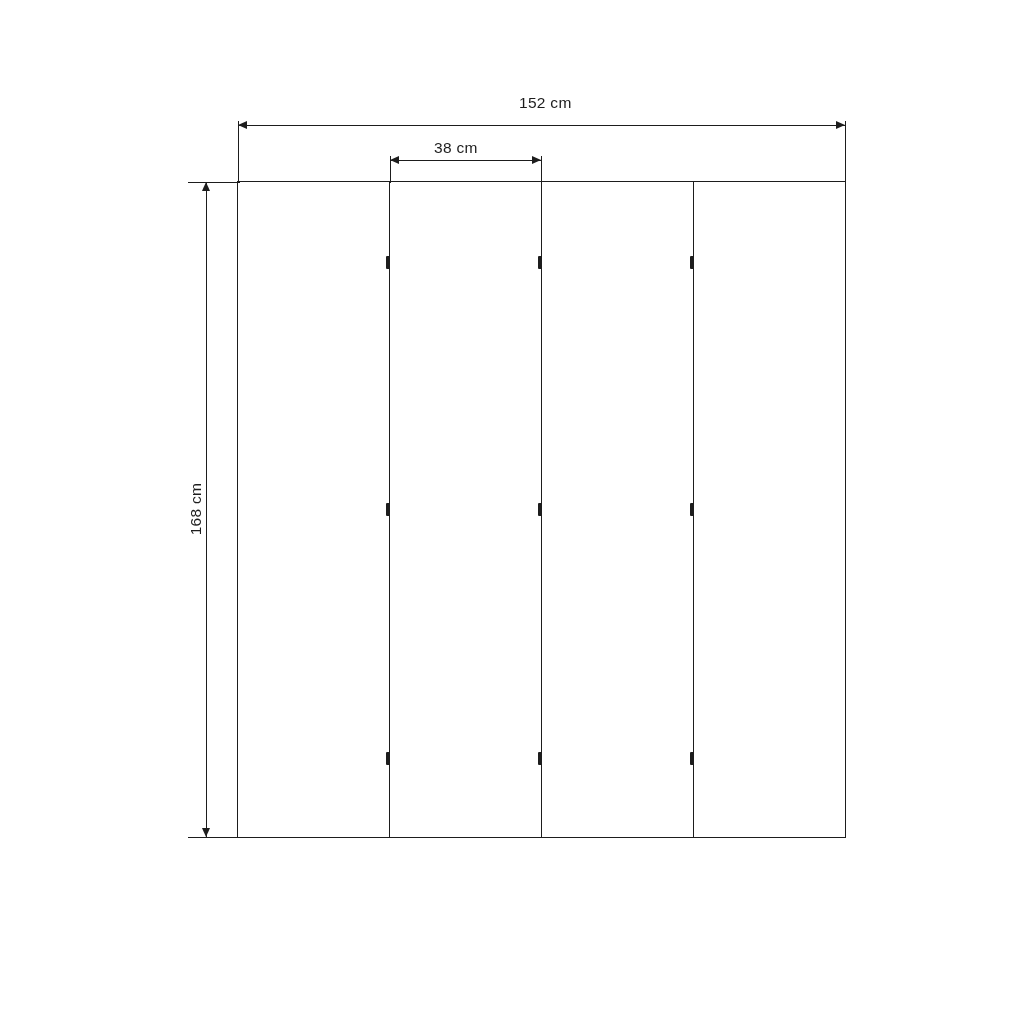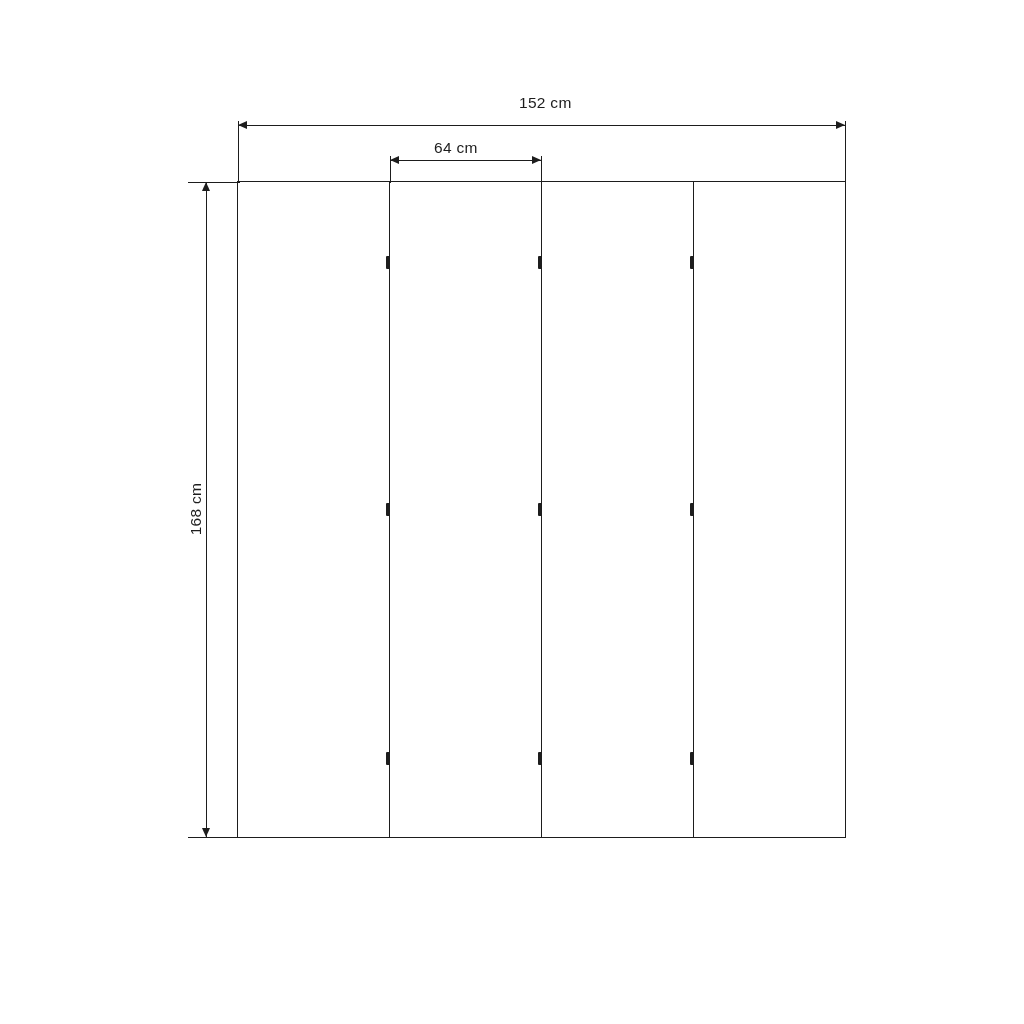--- a/index.html
+++ b/index.html
@@ -129,21 +129,21 @@
   <div class="dim-line-h" style="left:238px; top:125px; width:607px;"></div>
   <div class="arrow arrow-left" style="left:238px; top:121px;"></div>
   <div class="arrow arrow-right" style="left:836px; top:121px;"></div>
   <div class="dim-label" style="left:496px; top:94px;margin-left:16px;">152 cm</div>
 
   <div class="ext-line-v" style="left:390px; top:156px; height:27px;"></div>
   <div class="ext-line-v" style="left:541px; top:156px; height:27px;"></div>
   <div class="dim-line-h" style="left:390px; top:160px; width:151px;"></div>
   <div class="arrow arrow-left" style="left:390px; top:156px;"></div>
   <div class="arrow arrow-right" style="left:532px; top:156px;"></div>
-  <div class="dim-label" style="left:427px; top:139px;">64 cm</div>
+  <div class="dim-label" style="left:427px; top:139px;">38 cm</div>
 
   <div class="ext-line-h" style="left:188px; top:182px; width:52px;"></div>
   <div class="ext-line-h" style="left:188px; top:837px; width:52px;"></div>
   <div class="dim-line-v" style="left:206px; top:182px; height:655px;"></div>
   <div class="arrow arrow-up" style="left:202px; top:182px;"></div>
   <div class="arrow arrow-down" style="left:202px; top:828px;"></div>
   <div class="dim-label vertical" style="left:163px; top:500px;">168 cm</div>
 
 </div>
 

